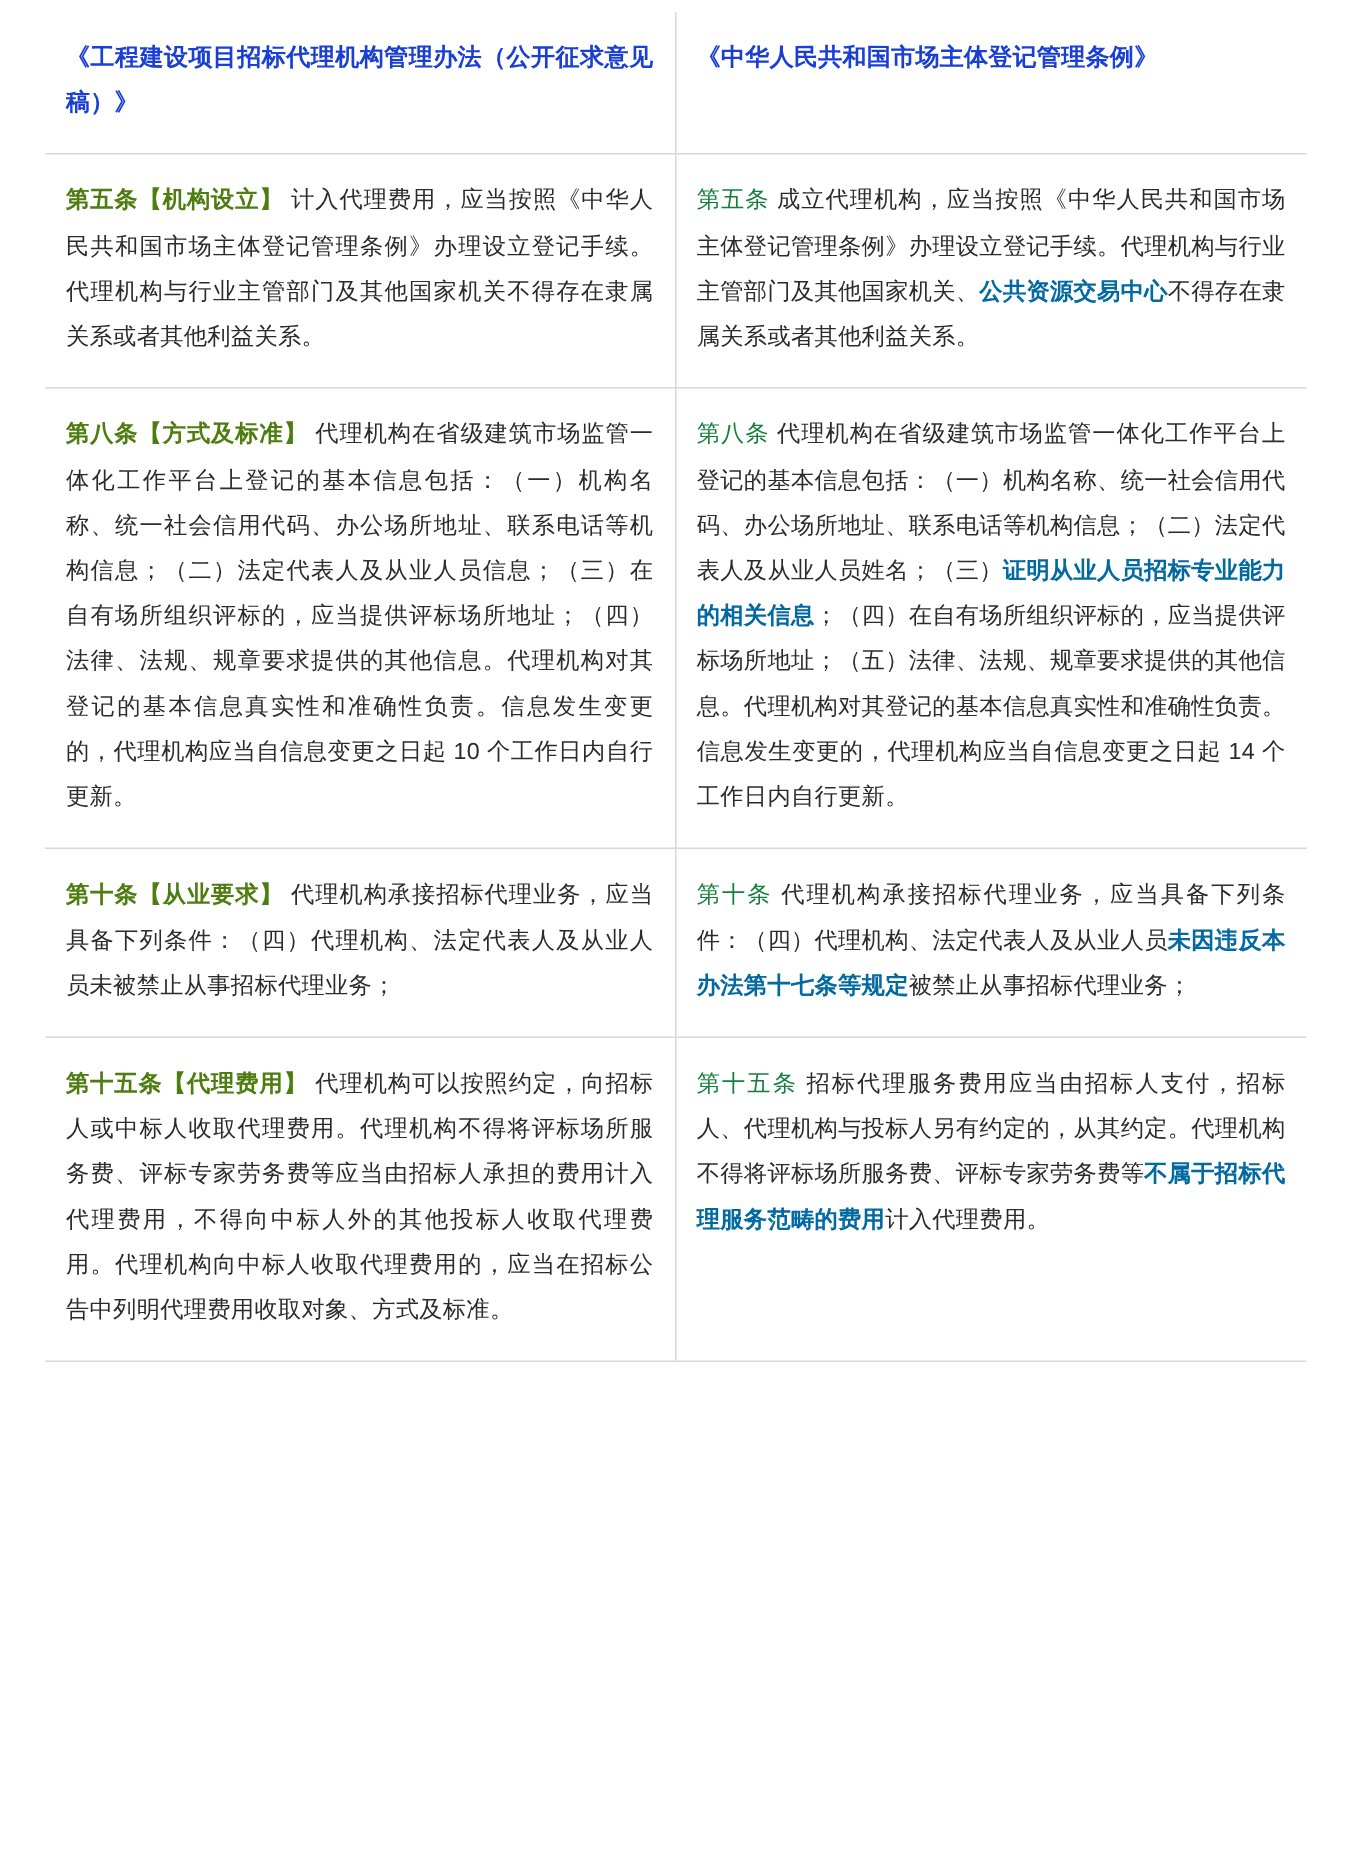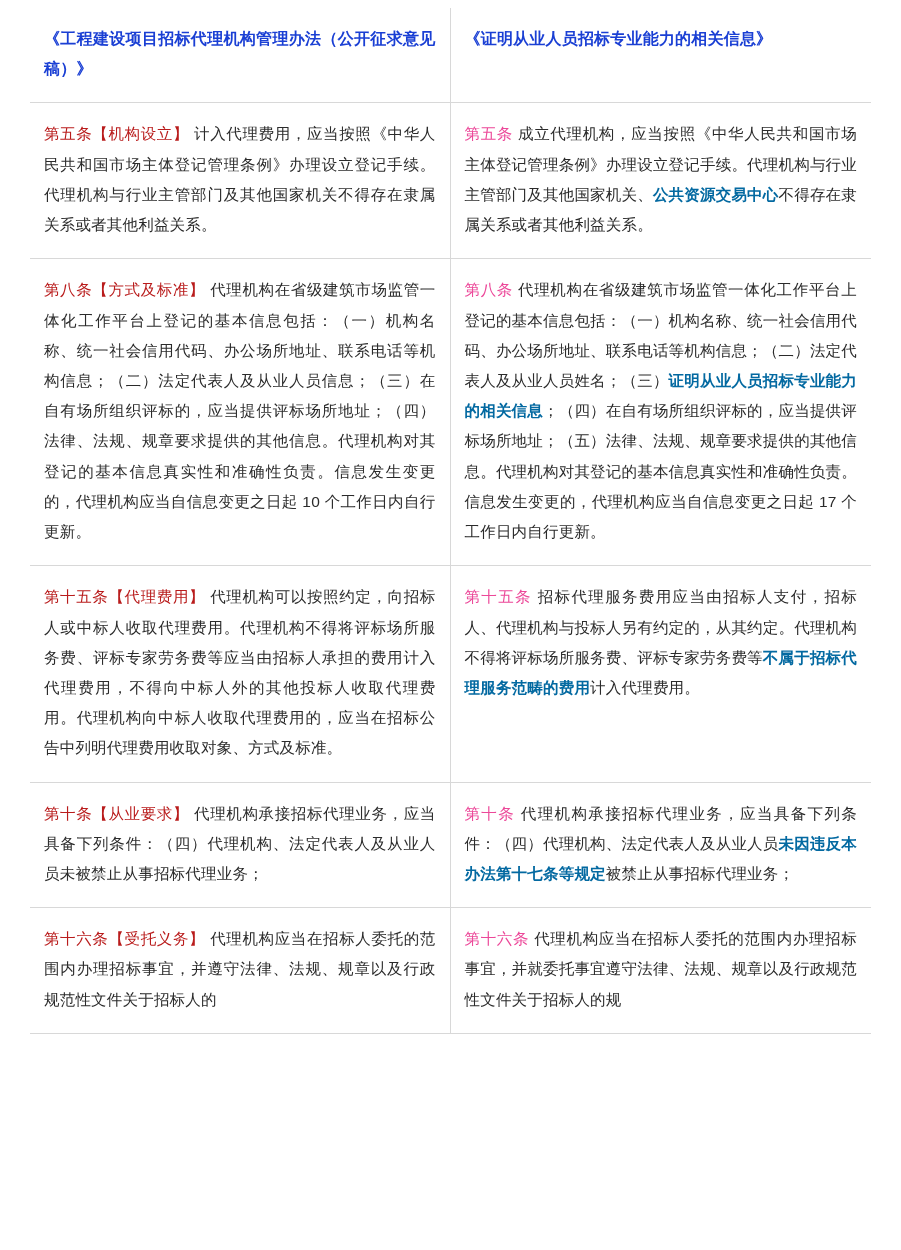--- a/index.html
+++ b/index.html
@@ -48,25 +48,25 @@
     padding-top: 22px;
     padding-bottom: 22px;
   }
   .hdr-title {
     color: #1a3fd4;
     font-weight: bold;
     font-size: 16px;
     line-height: 1.85;
   }
   .art-label {
-    font-weight: normal;
-    color: #b91c1c;
+    font-weight: bold;
+    color: #4d7c0f;
   }
   .art-label-plain {
-    color: #ec4899;
+    color: #15803d;
   }
   .emph {
     font-weight: bold;
     color: #0369a1;
   }
   .body-text {
     display: inline;
   }
   td.right {
     color: #2b2b2b;
@@ -84,38 +84,34 @@
     <colgroup>
         <col class="c1">
         <col class="c2">
       </colgroup>
     <tbody>
       <tr>
         <td class="left hdr-cell">
           <span class="hdr-title">《工程建设项目招标代理机构管理办法（公开征求意见稿）》</span>
         </td>
         <td class="right hdr-cell">
-          <span class="hdr-title">《证明从业人员招标专业能力的相关信息》</span>
+          <span class="hdr-title">《中华人民共和国市场主体登记管理条例》</span>
         </td>
       </tr>
     <tr>
           <td class="left"><span class="art-label">第五条【机构设立】</span><span class="body-text"> 计入代理费用，应当按照《中华人民共和国市场主体登记管理条例》办理设立登记手续。代理机构与行业主管部门及其他国家机关不得存在隶属关系或者其他利益关系。</span></td>
           <td class="right"><span class="art-label-plain">第五条</span><span class="body-text"> 成立代理机构，应当按照《中华人民共和国市场主体登记管理条例》办理设立登记手续。代理机构与行业主管部门及其他国家机关、</span><span class="emph">公共资源交易中心</span><span class="body-text">不得存在隶属关系或者其他利益关系。</span></td>
         </tr>
         <tr>
           <td class="left"><span class="art-label">第八条【方式及标准】</span><span class="body-text"> 代理机构在省级建筑市场监管一体化工作平台上登记的基本信息包括：（一）机构名称、统一社会信用代码、办公场所地址、联系电话等机构信息；（二）法定代表人及从业人员信息；（三）在自有场所组织评标的，应当提供评标场所地址；（四）法律、法规、规章要求提供的其他信息。代理机构对其登记的基本信息真实性和准确性负责。信息发生变更的，代理机构应当自信息变更之日起 10 个工作日内自行更新。</span></td>
-          <td class="right"><span class="art-label-plain">第八条</span><span class="body-text"> 代理机构在省级建筑市场监管一体化工作平台上登记的基本信息包括：（一）机构名称、统一社会信用代码、办公场所地址、联系电话等机构信息；（二）法定代表人及从业人员姓名；（三）</span><span class="emph">证明从业人员招标专业能力的相关信息</span><span class="body-text">；（四）在自有场所组织评标的，应当提供评标场所地址；（五）法律、法规、规章要求提供的其他信息。代理机构对其登记的基本信息真实性和准确性负责。信息发生变更的，代理机构应当自信息变更之日起 17 个工作日内自行更新。</span></td>
-        </tr>
-        <tr>
-          <td class="left"><span class="art-label">第十五条【代理费用】</span><span class="body-text"> 代理机构可以按照约定，向招标人或中标人收取代理费用。代理机构不得将评标场所服务费、评标专家劳务费等应当由招标人承担的费用计入代理费用，不得向中标人外的其他投标人收取代理费用。代理机构向中标人收取代理费用的，应当在招标公告中列明代理费用收取对象、方式及标准。</span></td>
-          <td class="right"><span class="art-label-plain">第十五条</span><span class="body-text"> 招标代理服务费用应当由招标人支付，招标人、代理机构与投标人另有约定的，从其约定。代理机构不得将评标场所服务费、评标专家劳务费等</span><span class="emph">不属于招标代理服务范畴的费用</span><span class="body-text">计入代理费用。</span></td>
+          <td class="right"><span class="art-label-plain">第八条</span><span class="body-text"> 代理机构在省级建筑市场监管一体化工作平台上登记的基本信息包括：（一）机构名称、统一社会信用代码、办公场所地址、联系电话等机构信息；（二）法定代表人及从业人员姓名；（三）</span><span class="emph">证明从业人员招标专业能力的相关信息</span><span class="body-text">；（四）在自有场所组织评标的，应当提供评标场所地址；（五）法律、法规、规章要求提供的其他信息。代理机构对其登记的基本信息真实性和准确性负责。信息发生变更的，代理机构应当自信息变更之日起 14 个工作日内自行更新。</span></td>
         </tr>
         <tr>
           <td class="left"><span class="art-label">第十条【从业要求】</span><span class="body-text"> 代理机构承接招标代理业务，应当具备下列条件：（四）代理机构、法定代表人及从业人员未被禁止从事招标代理业务；</span></td>
           <td class="right"><span class="art-label-plain">第十条</span><span class="body-text"> 代理机构承接招标代理业务，应当具备下列条件：（四）代理机构、法定代表人及从业人员</span><span class="emph">未因违反本办法第十七条等规定</span><span class="body-text">被禁止从事招标代理业务；</span></td>
         </tr>
-        <tr class="row-last">
-          <td class="left"><span class="art-label">第十六条【受托义务】</span><span class="body-text"> 代理机构应当在招标人委托的范围内办理招标事宜，并遵守法律、法规、规章以及行政规范性文件关于招标人的</span></td>
-          <td class="right"><span class="art-label-plain">第十六条</span><span class="body-text"> 代理机构应当在招标人委托的范围内办理招标事宜，并就委托事宜遵守法律、法规、规章以及行政规范性文件关于招标人的规</span></td>
+        <tr>
+          <td class="left"><span class="art-label">第十五条【代理费用】</span><span class="body-text"> 代理机构可以按照约定，向招标人或中标人收取代理费用。代理机构不得将评标场所服务费、评标专家劳务费等应当由招标人承担的费用计入代理费用，不得向中标人外的其他投标人收取代理费用。代理机构向中标人收取代理费用的，应当在招标公告中列明代理费用收取对象、方式及标准。</span></td>
+          <td class="right"><span class="art-label-plain">第十五条</span><span class="body-text"> 招标代理服务费用应当由招标人支付，招标人、代理机构与投标人另有约定的，从其约定。代理机构不得将评标场所服务费、评标专家劳务费等</span><span class="emph">不属于招标代理服务范畴的费用</span><span class="body-text">计入代理费用。</span></td>
         </tr>
       </tbody>
   </table>
 </div>
 
 </body></html>

